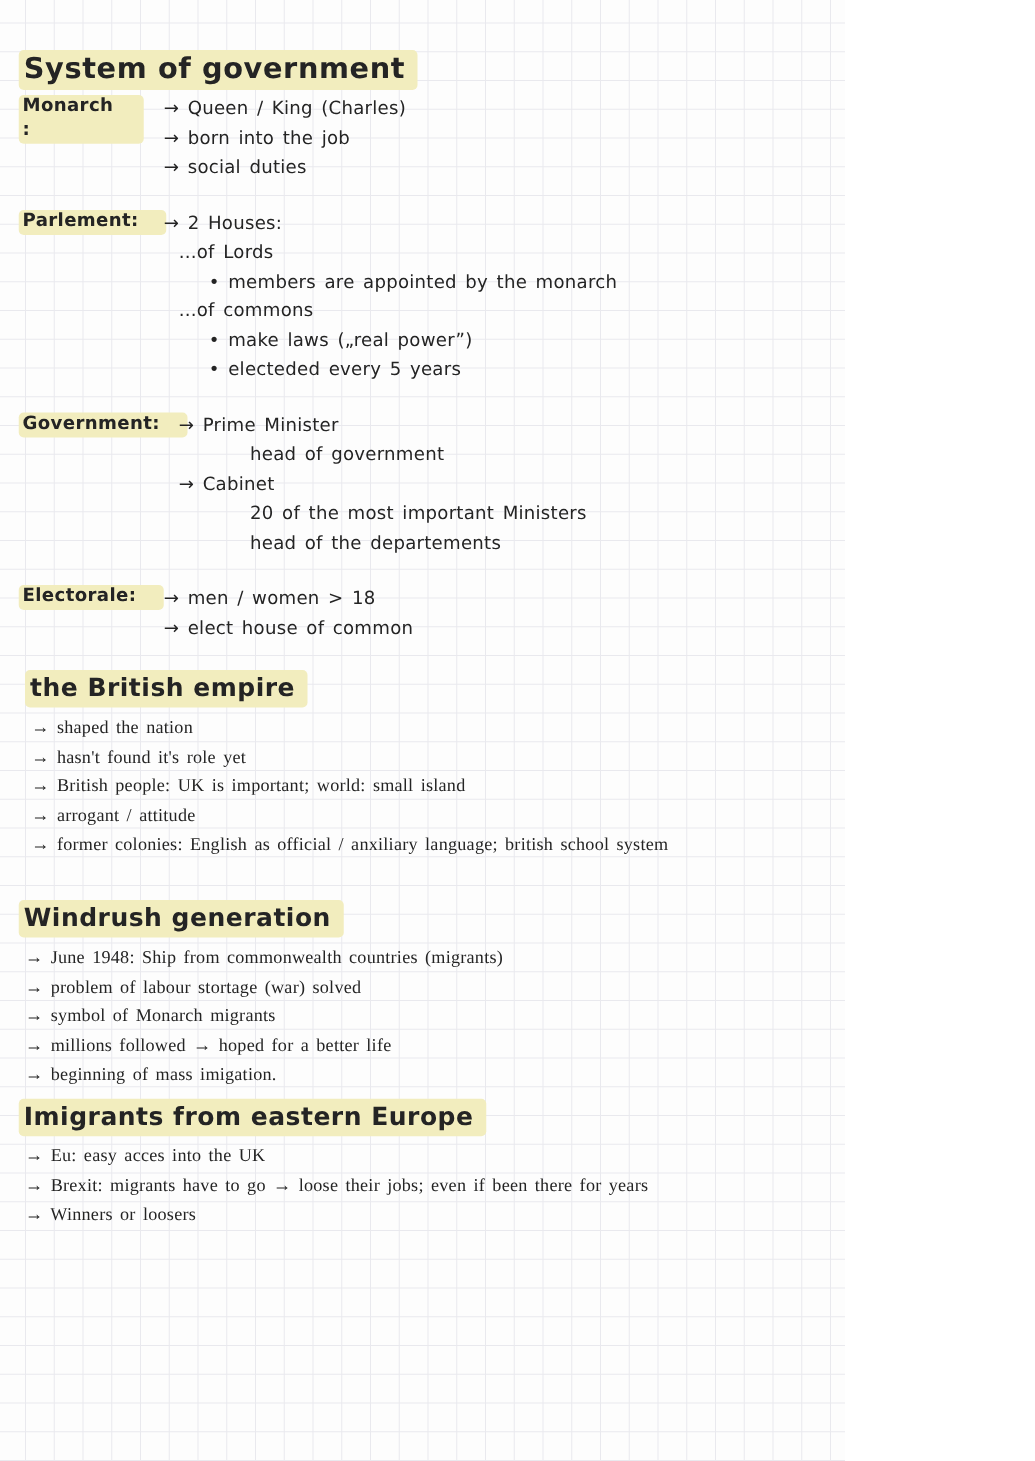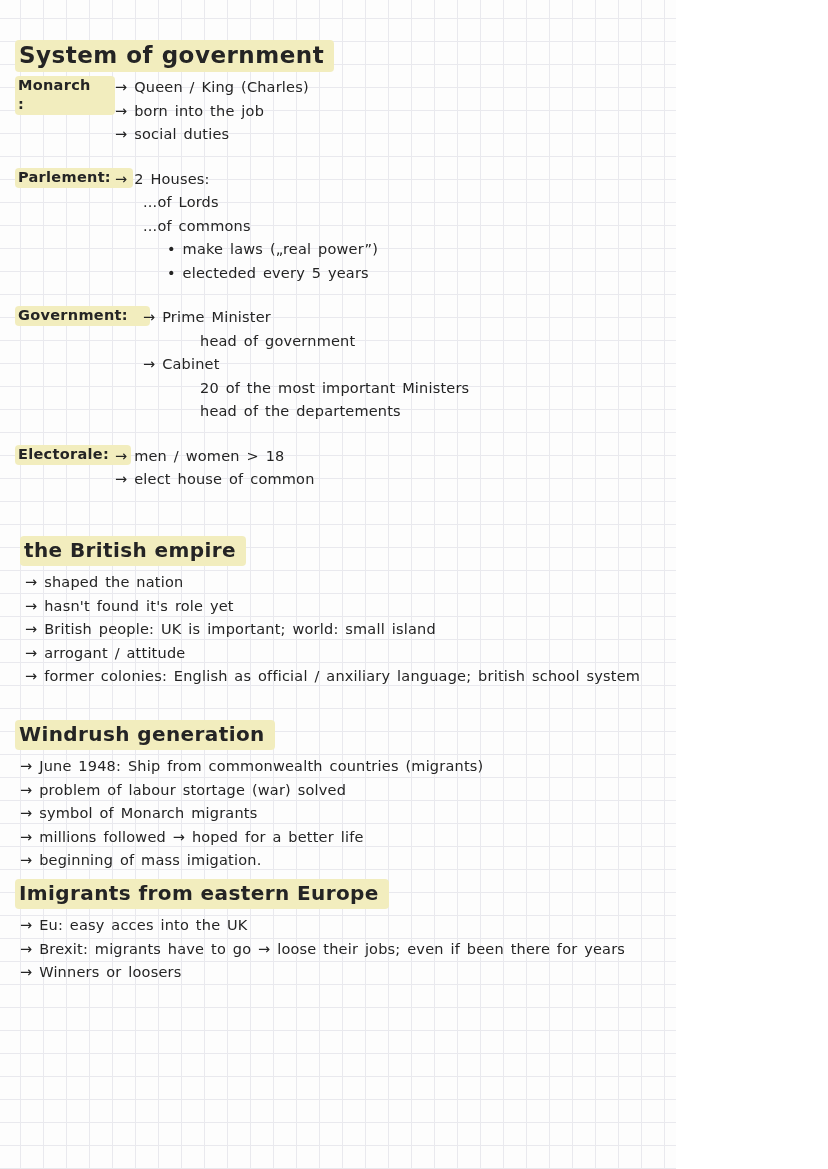--- a/index.html
+++ b/index.html
@@ -58,25 +58,25 @@
     padding:0 22px 1px 3px;
   }
   .glines { min-width:0; }
   .line {
     font-size:14.5px;
     letter-spacing:0.2px;
     word-spacing:2px;
     line-height:23.5px;
     white-space:nowrap;
   }
-  .ind0 { margin-left:0; }
+  .ind0 { margin-left:16px; }
   .ind1 { margin-left:28px; }
   .ind2 { margin-left:52px; }
   .ind3 { margin-left:85px; }
-  .bullet { padding-left:5px; }
+  .bullet { padding-left:5px;font-family:Liberation Serif, serif; }
 </style>
 </head>
 <body>
 
 <div class="page">
 
   <section class="sec" style="top:40px;">
     <h1 class="title hl">System of government</h1>
     <div class="sec-body">
         <div class="group">
@@ -85,20 +85,21 @@
             <div class="line ind0">→ Queen / King (Charles)</div>
             <div class="line ind0">→ born into the job</div>
             <div class="line ind0">→ social duties</div>
           </div>
         </div>
         <div class="group">
           <div class="glabel hl">Parlement:</div>
           <div class="glines">
             <div class="line ind0">→ 2 Houses:</div>
             <div class="line ind1">...of Lords</div>
+            <div class="line ind2">• members are appointed by the monarch</div>
             <div class="line ind1">...of commons</div>
             <div class="line ind2">• make laws („real power”)</div>
             <div class="line ind2">• electeded every 5 years</div>
           </div>
         </div>
         <div class="group">
           <div class="glabel hl">Government:</div>
           <div class="glines">
             <div class="line ind1">→ Prime Minister</div>
             <div class="line ind3">head of government</div>

